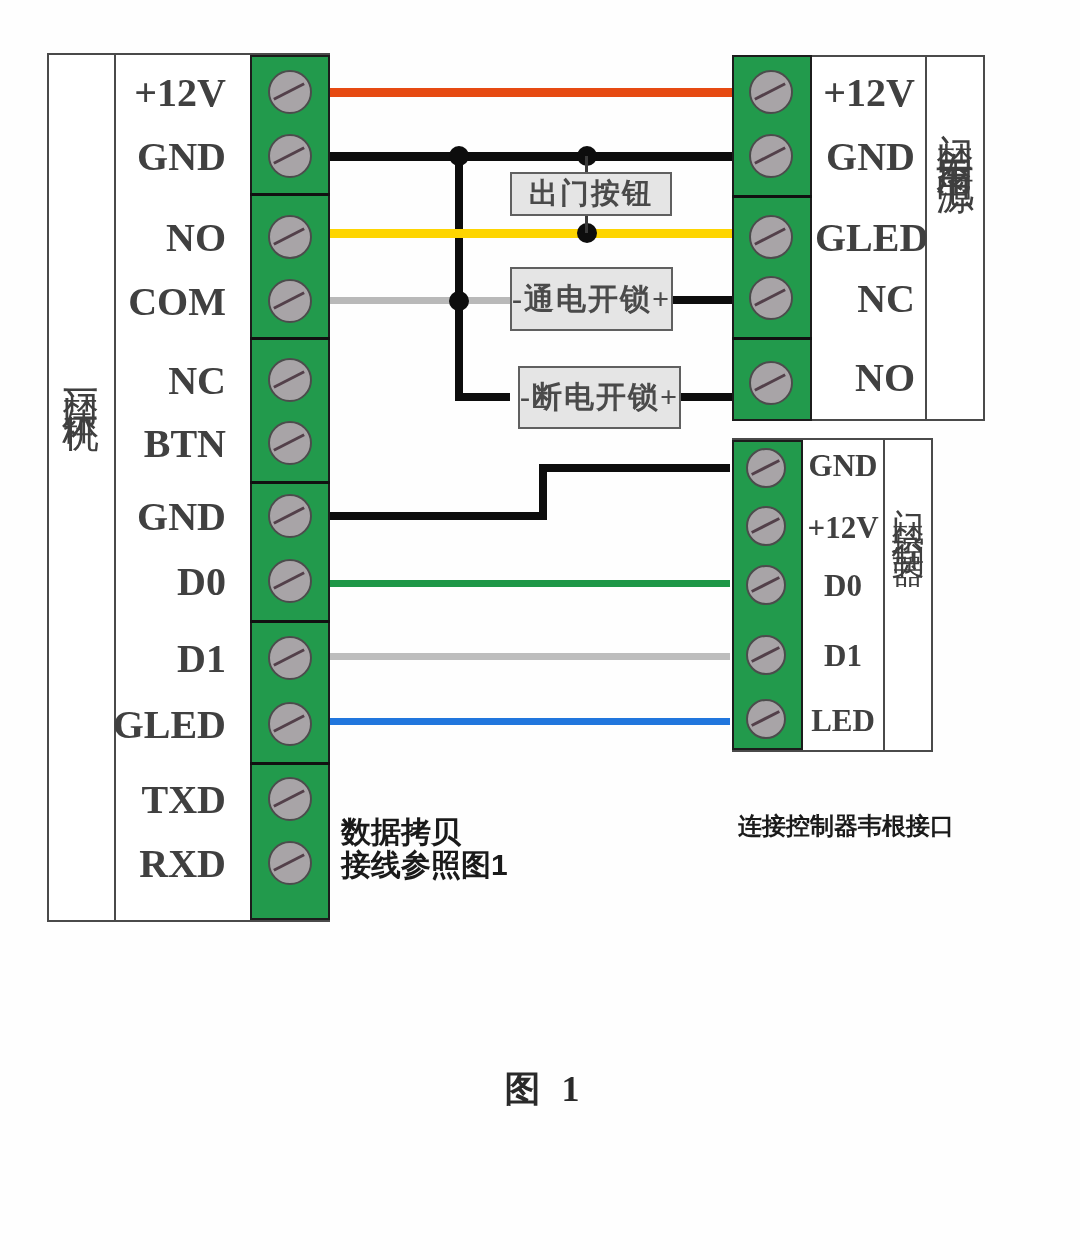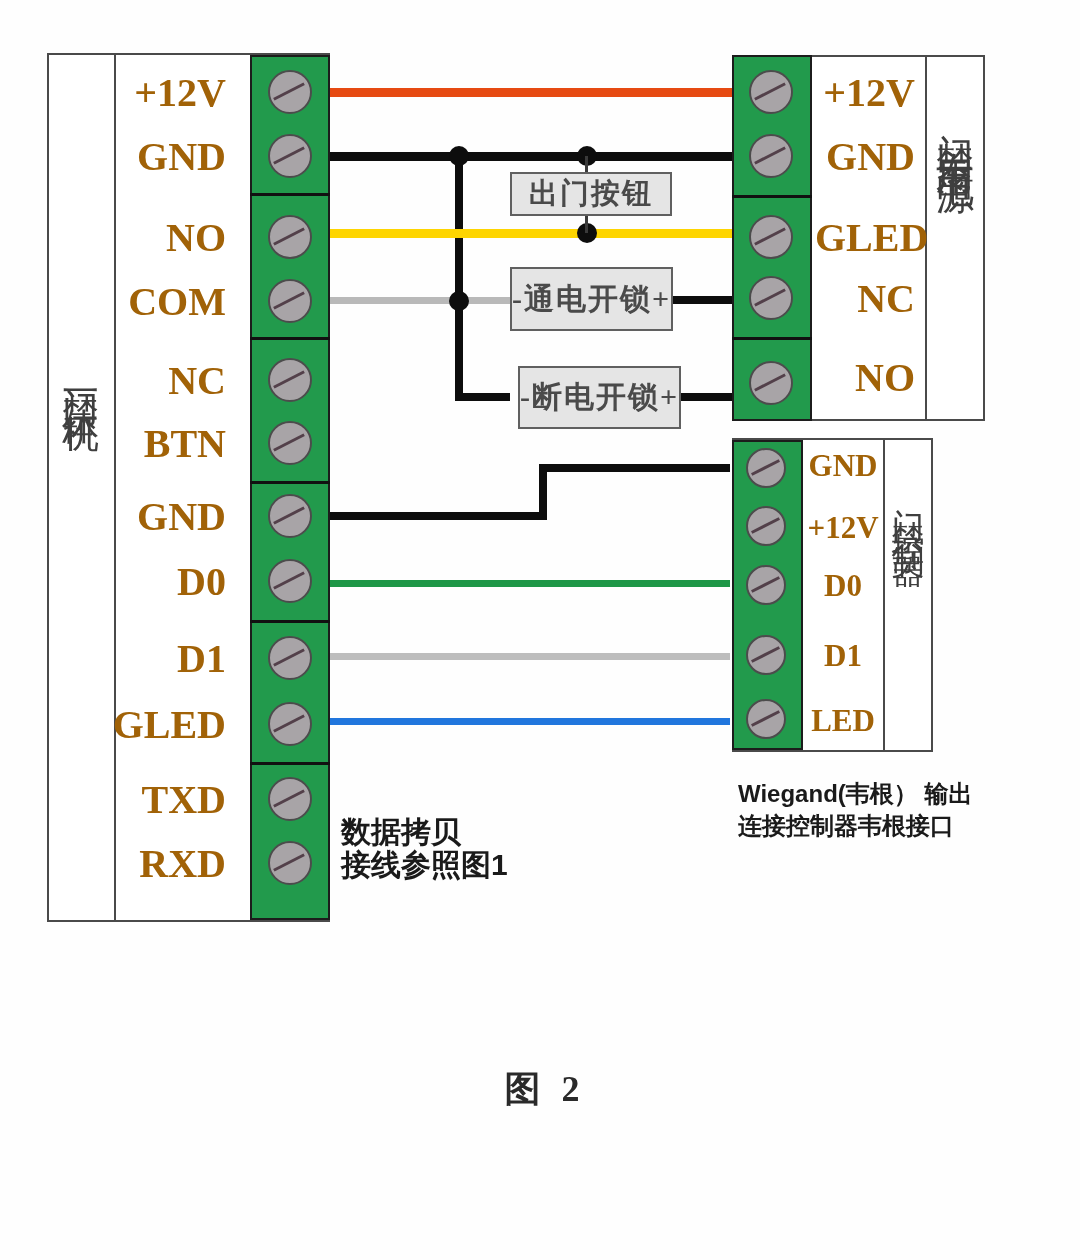--- a/index.html
+++ b/index.html
@@ -8,21 +8,21 @@
   .outer-box{position:absolute;background:#ffffff;border:2px solid #4a4a4a;box-sizing:border-box;}
   .vline{position:absolute;width:2px;background:#4a4a4a;}
   .strip{position:absolute;background:#229a4c;border:2px solid #1c1c1c;box-sizing:border-box;}
   .strip-div{position:absolute;height:3px;background:#111;left:0;right:0;}
   .screw{position:absolute;width:44px;height:44px;border-radius:50%;
          background:#a8a4a7;border:2px solid #4c4c4c;box-sizing:border-box;}
   .screw::after{content:"";position:absolute;left:2px;top:18px;width:34px;height:3px;
                 background:#53404a;transform:rotate(-27deg);}
   .screw.small{width:40px;height:40px;}
   .screw.small::after{width:31px;top:16px;}
-  .term-label{position:absolute;font-weight:700;color:#a16207;font-size:40px;line-height:1;
+  .term-label{position:absolute;font-weight:700;color:#404040;font-size:40px;line-height:1;
               white-space:nowrap;}
   .term-label.right{text-align:right;}
   .term-label.center{text-align:center;}
   .vtext{position:absolute;writing-mode:vertical-rl;text-orientation:upright;
          color:#3f3f3f;white-space:nowrap;line-height:1;}
   .wire{position:absolute;}
   .dot{position:absolute;width:20px;height:20px;border-radius:50%;background:#0d0d0d;}
   .stub{position:absolute;width:3px;background:#3a3a3a;}
   .comp-box{position:absolute;background:#e5e5e5;border:2px solid #606060;box-sizing:border-box;
             display:flex;align-items:center;justify-content:center;
@@ -144,18 +144,17 @@
   <div class="screw small" style="left:746px;top:699px;"></div>
 
   <div class="term-label center" style="left:803px;top:450px;width:80px;font-size:31px;">GND</div>
   <div class="term-label center" style="left:803px;top:512px;width:80px;font-size:31px;">+12V</div>
   <div class="term-label center" style="left:803px;top:570px;width:80px;font-size:31px;">D0</div>
   <div class="term-label center" style="left:803px;top:640px;width:80px;font-size:31px;">D1</div>
   <div class="term-label center" style="left:803px;top:705px;width:80px;font-size:31px;">LED</div>
 
   <div class="note" style="left:341px;top:812px;font-size:30px;">数据拷贝</div>
   <div class="note" style="left:341px;top:845px;font-size:30px;">接线参照图1</div>
-  <div class="note" style="left:738px;top:778px;font-size:24px;">Wiegand(韦根） 输出</div>
   <div class="note" style="left:738px;top:810px;font-size:24px;font-family:Liberation Serif, serif;">连接控制器韦根接口</div>
 
-  <div class="caption" style="left:440px;top:1065px;width:210px;text-align:center;">图 2</div>
+  <div class="caption" style="left:440px;top:1065px;width:210px;text-align:center;">图 1</div>
 
 </div>
 
 </body></html>

